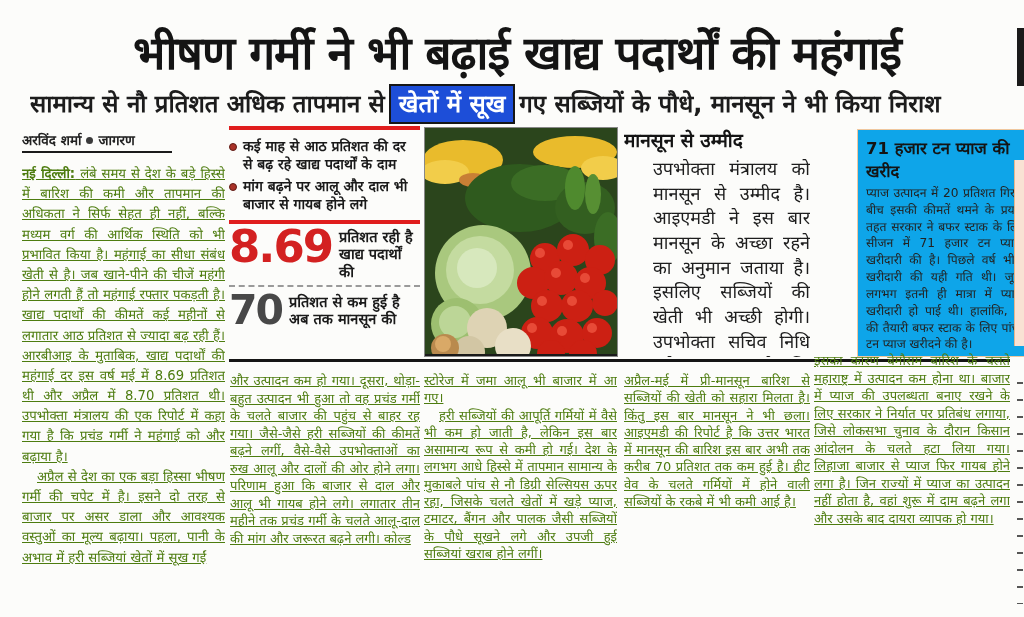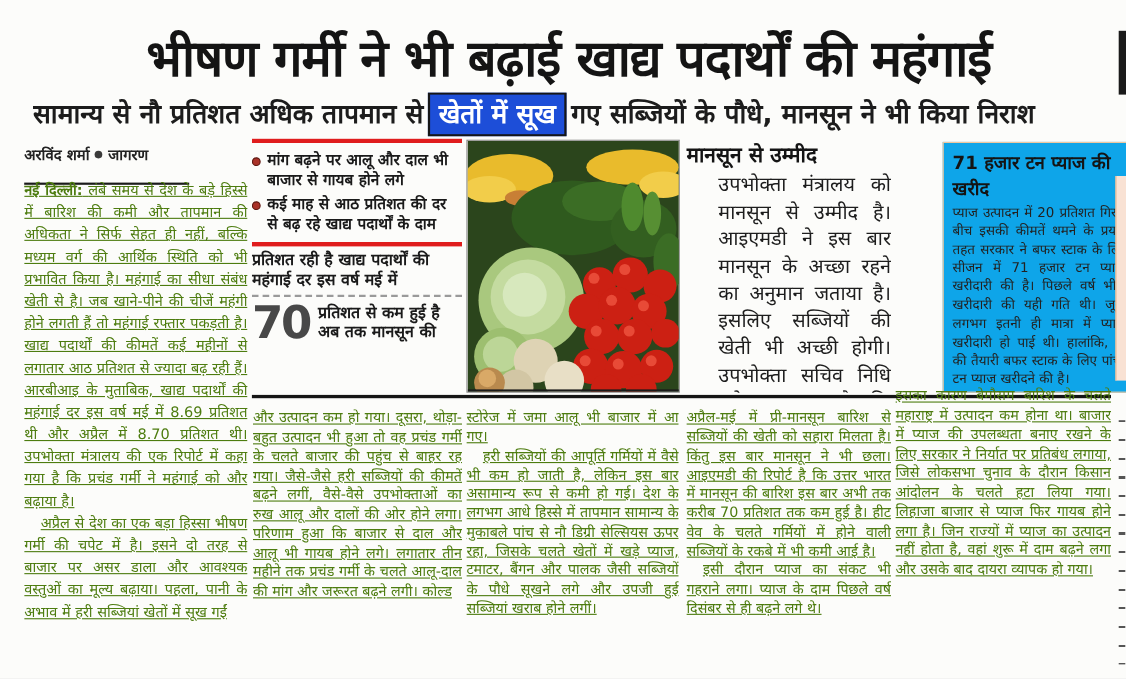--- a/index.html
+++ b/index.html
@@ -10,21 +10,21 @@
   
   .headline { position:absolute; left:34px; top:18px; width:966px; height:80px;
     font-size:46px; font-weight:700; letter-spacing:-1px; text-align:center;
     line-height:1.55; white-space:nowrap; overflow:hidden; color:#141414; }
   .subhead { position:absolute; left:30px; top:84px; width:976px; height:40px;
     font-size:24px; font-weight:700; white-space:nowrap; overflow:hidden; color:#1c1c1c; }
   .subhead .hl { display:inline-block; background:#3c3c3c; color:#fff;
     padding:0 8px 3px; border:2px solid #161616; margin:0 4px; }
 
   .byline { position:absolute; left:22px; top:131px; font-size:13.5px; font-weight:700;
-    border-bottom:2px solid #1b1b1b; padding-bottom:17px; min-width:150px; color:#222; }
+    border-bottom:2px solid #1b1b1b; padding-bottom:2px; min-width:150px; color:#222; }
   .byline .dot { display:inline-block; width:7px; height:7px; border-radius:50%;
     background:#3a3a3a; margin:0 5px 1px 5px; vertical-align:middle; }
 
   
   .coltext { position:absolute; text-align:justify; overflow:hidden; color:#4d7c0f;text-decoration:underline; }
   .coltext p { margin:0; }
   .coltext p.indent { text-indent:15px; }
   .lead { font-weight:700; }
 
   .col1 { left:22px;  top:164px; width:203px; height:444px; font-size:13.2px; line-height:1.53; }
@@ -89,33 +89,33 @@
   <div class="coltext col1">
     <p><span class="lead">नई दिल्ली:</span> <span>लंबे समय से देश के बड़े हिस्से में बारिश की कमी और तापमान की अधिकता ने सिर्फ सेहत ही नहीं, बल्कि मध्यम वर्ग की आर्थिक स्थिति को भी प्रभावित किया है। महंगाई का सीधा संबंध खेती से है। जब खाने-पीने की चीजें महंगी होने लगती हैं तो महंगाई रफ्तार पकड़ती है। खाद्य पदार्थों की कीमतें कई महीनों से लगातार आठ प्रतिशत से ज्यादा बढ़ रही हैं। आरबीआइ के मुताबिक, खाद्य पदार्थों की महंगाई दर इस वर्ष मई में 8.69 प्रतिशत थी और अप्रैल में 8.70 प्रतिशत थी। उपभोक्ता मंत्रालय की एक रिपोर्ट में कहा गया है कि प्रचंड गर्मी ने महंगाई को और बढ़ाया है।</span></p>
     <p class="indent">अप्रैल से देश का एक बड़ा हिस्सा भीषण गर्मी की चपेट में है। इसने दो तरह से बाजार पर असर डाला और आवश्यक वस्तुओं का मूल्य बढ़ाया। पहला, पानी के अभाव में हरी सब्जियां खेतों में सूख गईं</p>
   </div>
 
   <div class="infobox">
     <div class="rule-red"></div>
     <div class="ib-bullets">
       <div class="ib-bullet">
         <span class="bdot"></span>
-        <span>मांग बढ़ने पर आलू और दाल भी बाजार से गायब होने लगे</span>
+        <span>कई माह से आठ प्रतिशत की दर से बढ़ रहे खाद्य पदार्थों के दाम</span>
       </div>
       <div class="ib-bullet">
         <span class="bdot"></span>
-        <span>कई माह से आठ प्रतिशत की दर से बढ़ रहे खाद्य पदार्थों के दाम</span>
+        <span>मांग बढ़ने पर आलू और दाल भी बाजार से गायब होने लगे</span>
       </div>
     </div>
     <div class="rule-red"></div>
     <div class="stat1">
       <div class="stat-row">
+        <span class="stat-num-big" style="color: rgb(211, 33, 33);">8.69</span>
         <span class="stat-label">प्रतिशत रही है खाद्य पदार्थों की</span>
       </div>
-      <div class="stat-below">महंगाई दर इस वर्ष मई में</div>
     </div>
     <div class="dashed-sep"></div>
     <div class="stat2">
       <div class="stat-row">
         <span class="stat-num-big" style="color: rgb(72, 72, 72);">70</span>
         <span class="stat-label">प्रतिशत से कम हुई है अब तक मानसून की</span>
       </div>
     </div>
   </div>
 
@@ -194,21 +194,20 @@
 
   <div class="coltext col2low">
     <p>और उत्पादन कम हो गया। दूसरा, थोड़ा-बहुत उत्पादन भी हुआ तो वह प्रचंड गर्मी के चलते बाजार की पहुंच से बाहर रह गया। जैसे-जैसे हरी सब्जियों की कीमतें बढ़ने लगीं, वैसे-वैसे उपभोक्ताओं का रुख आलू और दालों की ओर होने लगा। परिणाम हुआ कि बाजार से दाल और आलू भी गायब होने लगे। लगातार तीन महीने तक प्रचंड गर्मी के चलते आलू-दाल की मांग और जरूरत बढ़ने लगी। कोल्ड</p>
   </div>
   <div class="coltext col3low">
     <p>स्टोरेज में जमा आलू भी बाजार में आ गए।</p>
     <p class="indent">हरी सब्जियों की आपूर्ति गर्मियों में वैसे भी कम हो जाती है, लेकिन इस बार असामान्य रूप से कमी हो गई। देश के लगभग आधे हिस्से में तापमान सामान्य के मुकाबले पांच से नौ डिग्री सेल्सियस ऊपर रहा, जिसके चलते खेतों में खड़े प्याज, टमाटर, बैंगन और पालक जैसी सब्जियों के पौधे सूखने लगे और उपजी हुई सब्जियां खराब होने लगीं।</p>
   </div>
   <div class="coltext col4low">
     <p>अप्रैल-मई में प्री-मानसून बारिश से सब्जियों की खेती को सहारा मिलता है। किंतु इस बार मानसून ने भी छला। आइएमडी की रिपोर्ट है कि उत्तर भारत में मानसून की बारिश इस बार अभी तक करीब 70 प्रतिशत तक कम हुई है। हीट वेव के चलते गर्मियों में होने वाली सब्जियों के रकबे में भी कमी आई है।</p>
-    <p class="indent">इसी दौरान प्याज का संकट भी गहराने लगा। प्याज के दाम पिछले वर्ष दिसंबर से ही बढ़ने लगे थे।</p>
   </div>
   <div class="coltext col5low">
     <p>इसका कारण बेमौसम बारिश के चलते महाराष्ट्र में उत्पादन कम होना था। बाजार में प्याज की उपलब्धता बनाए रखने के लिए सरकार ने निर्यात पर प्रतिबंध लगाया, जिसे लोकसभा चुनाव के दौरान किसान आंदोलन के चलते हटा लिया गया। लिहाजा बाजार से प्याज फिर गायब होने लगा है। जिन राज्यों में प्याज का उत्पादन नहीं होता है, वहां शुरू में दाम बढ़ने लगा और उसके बाद दायरा व्यापक हो गया।</p>
   </div>
 
   <div class="frag-headline"></div>
   <div class="frag-creambox"></div>
   <div class="frag-textmarks"></div>
 
 </div>

